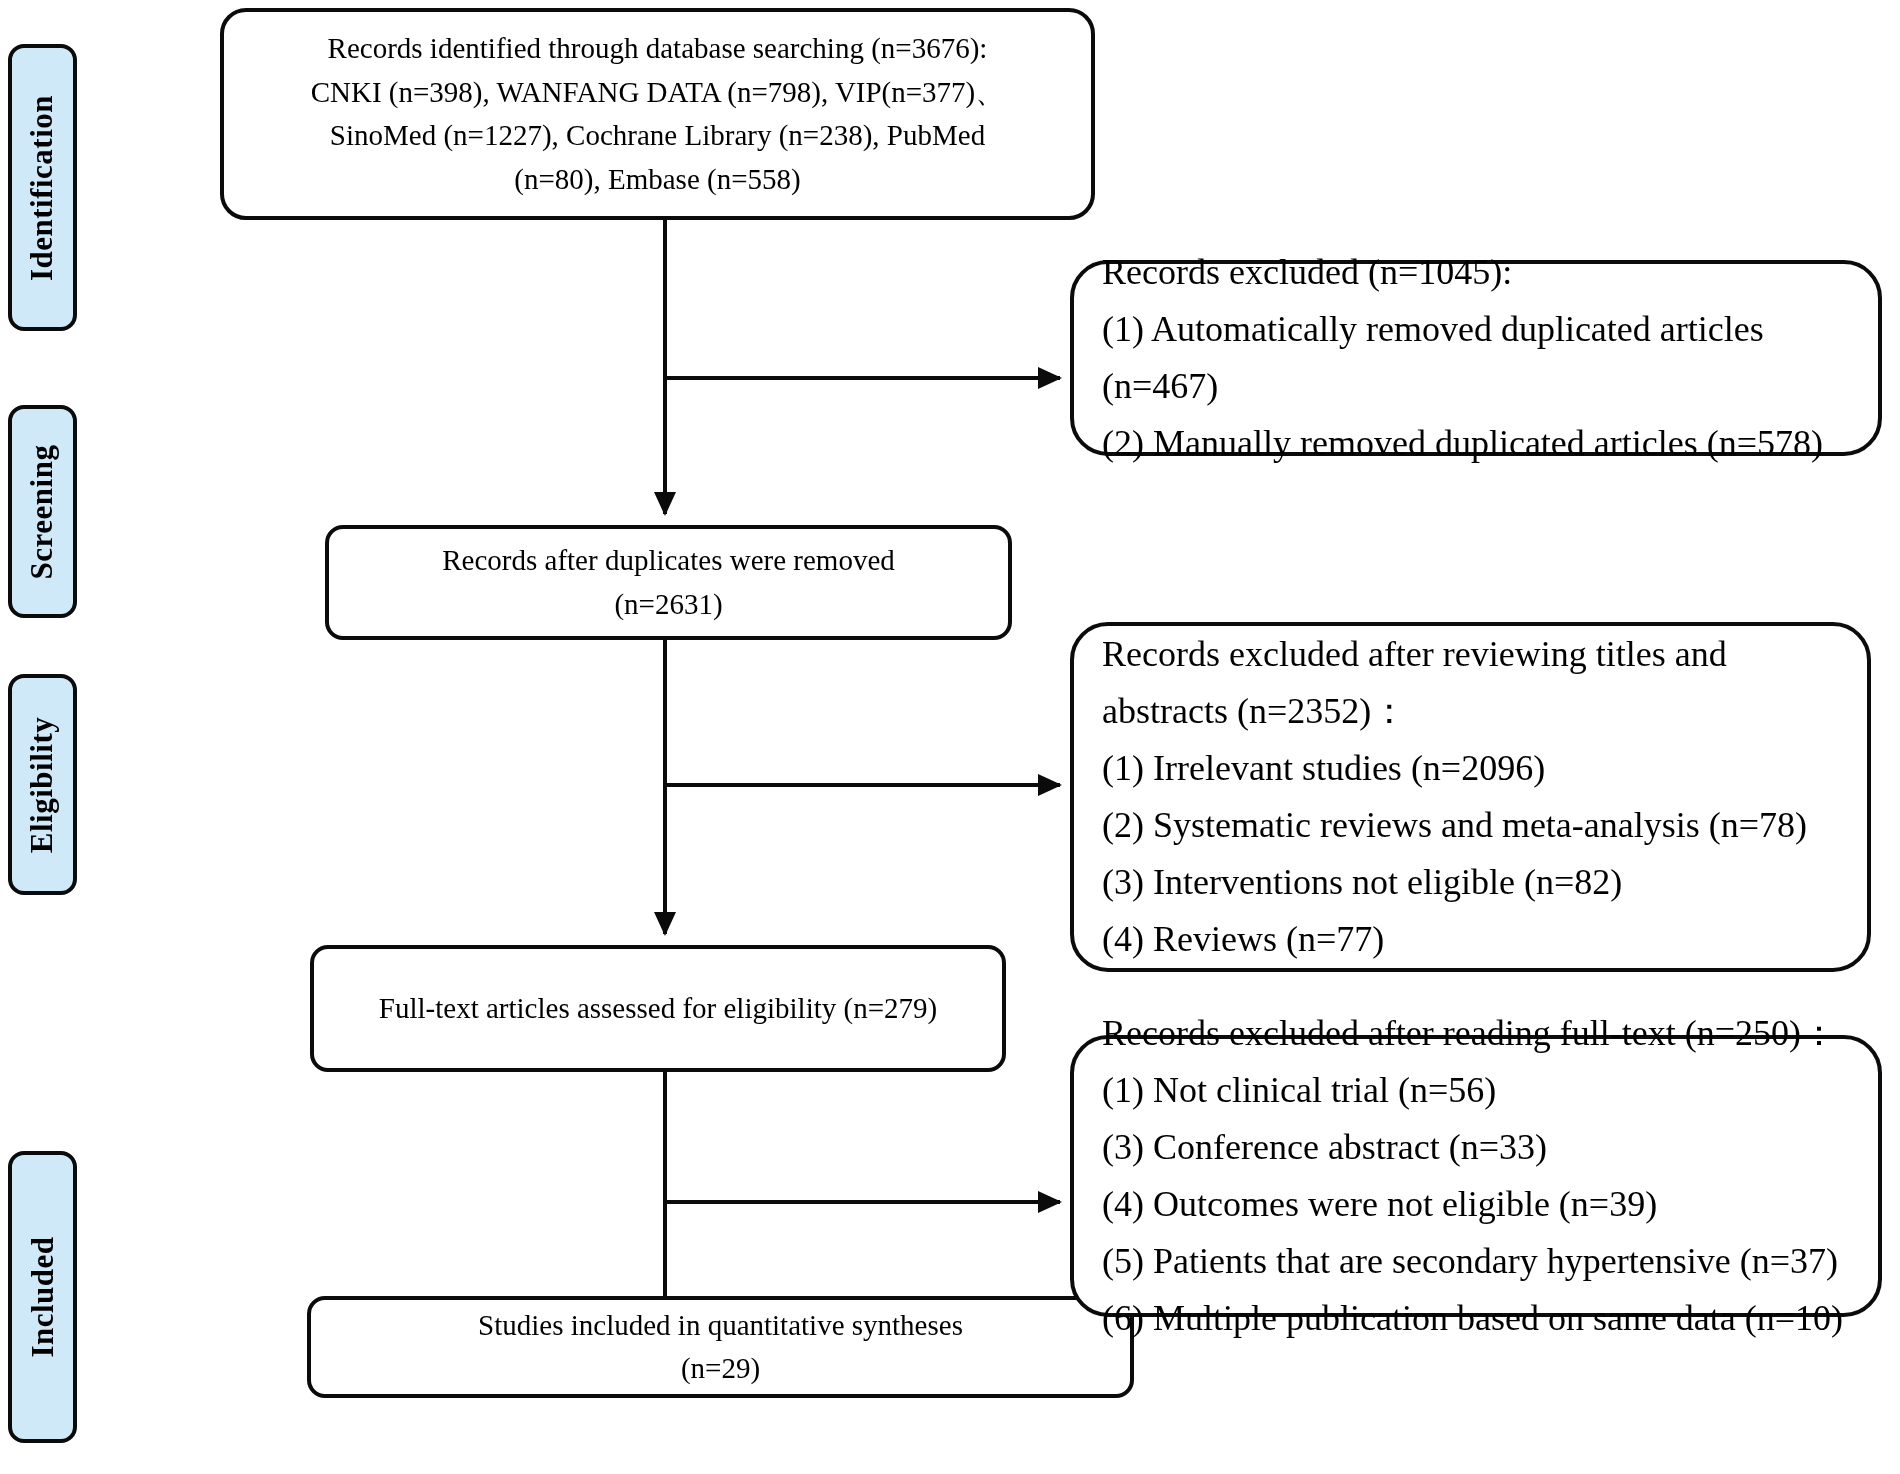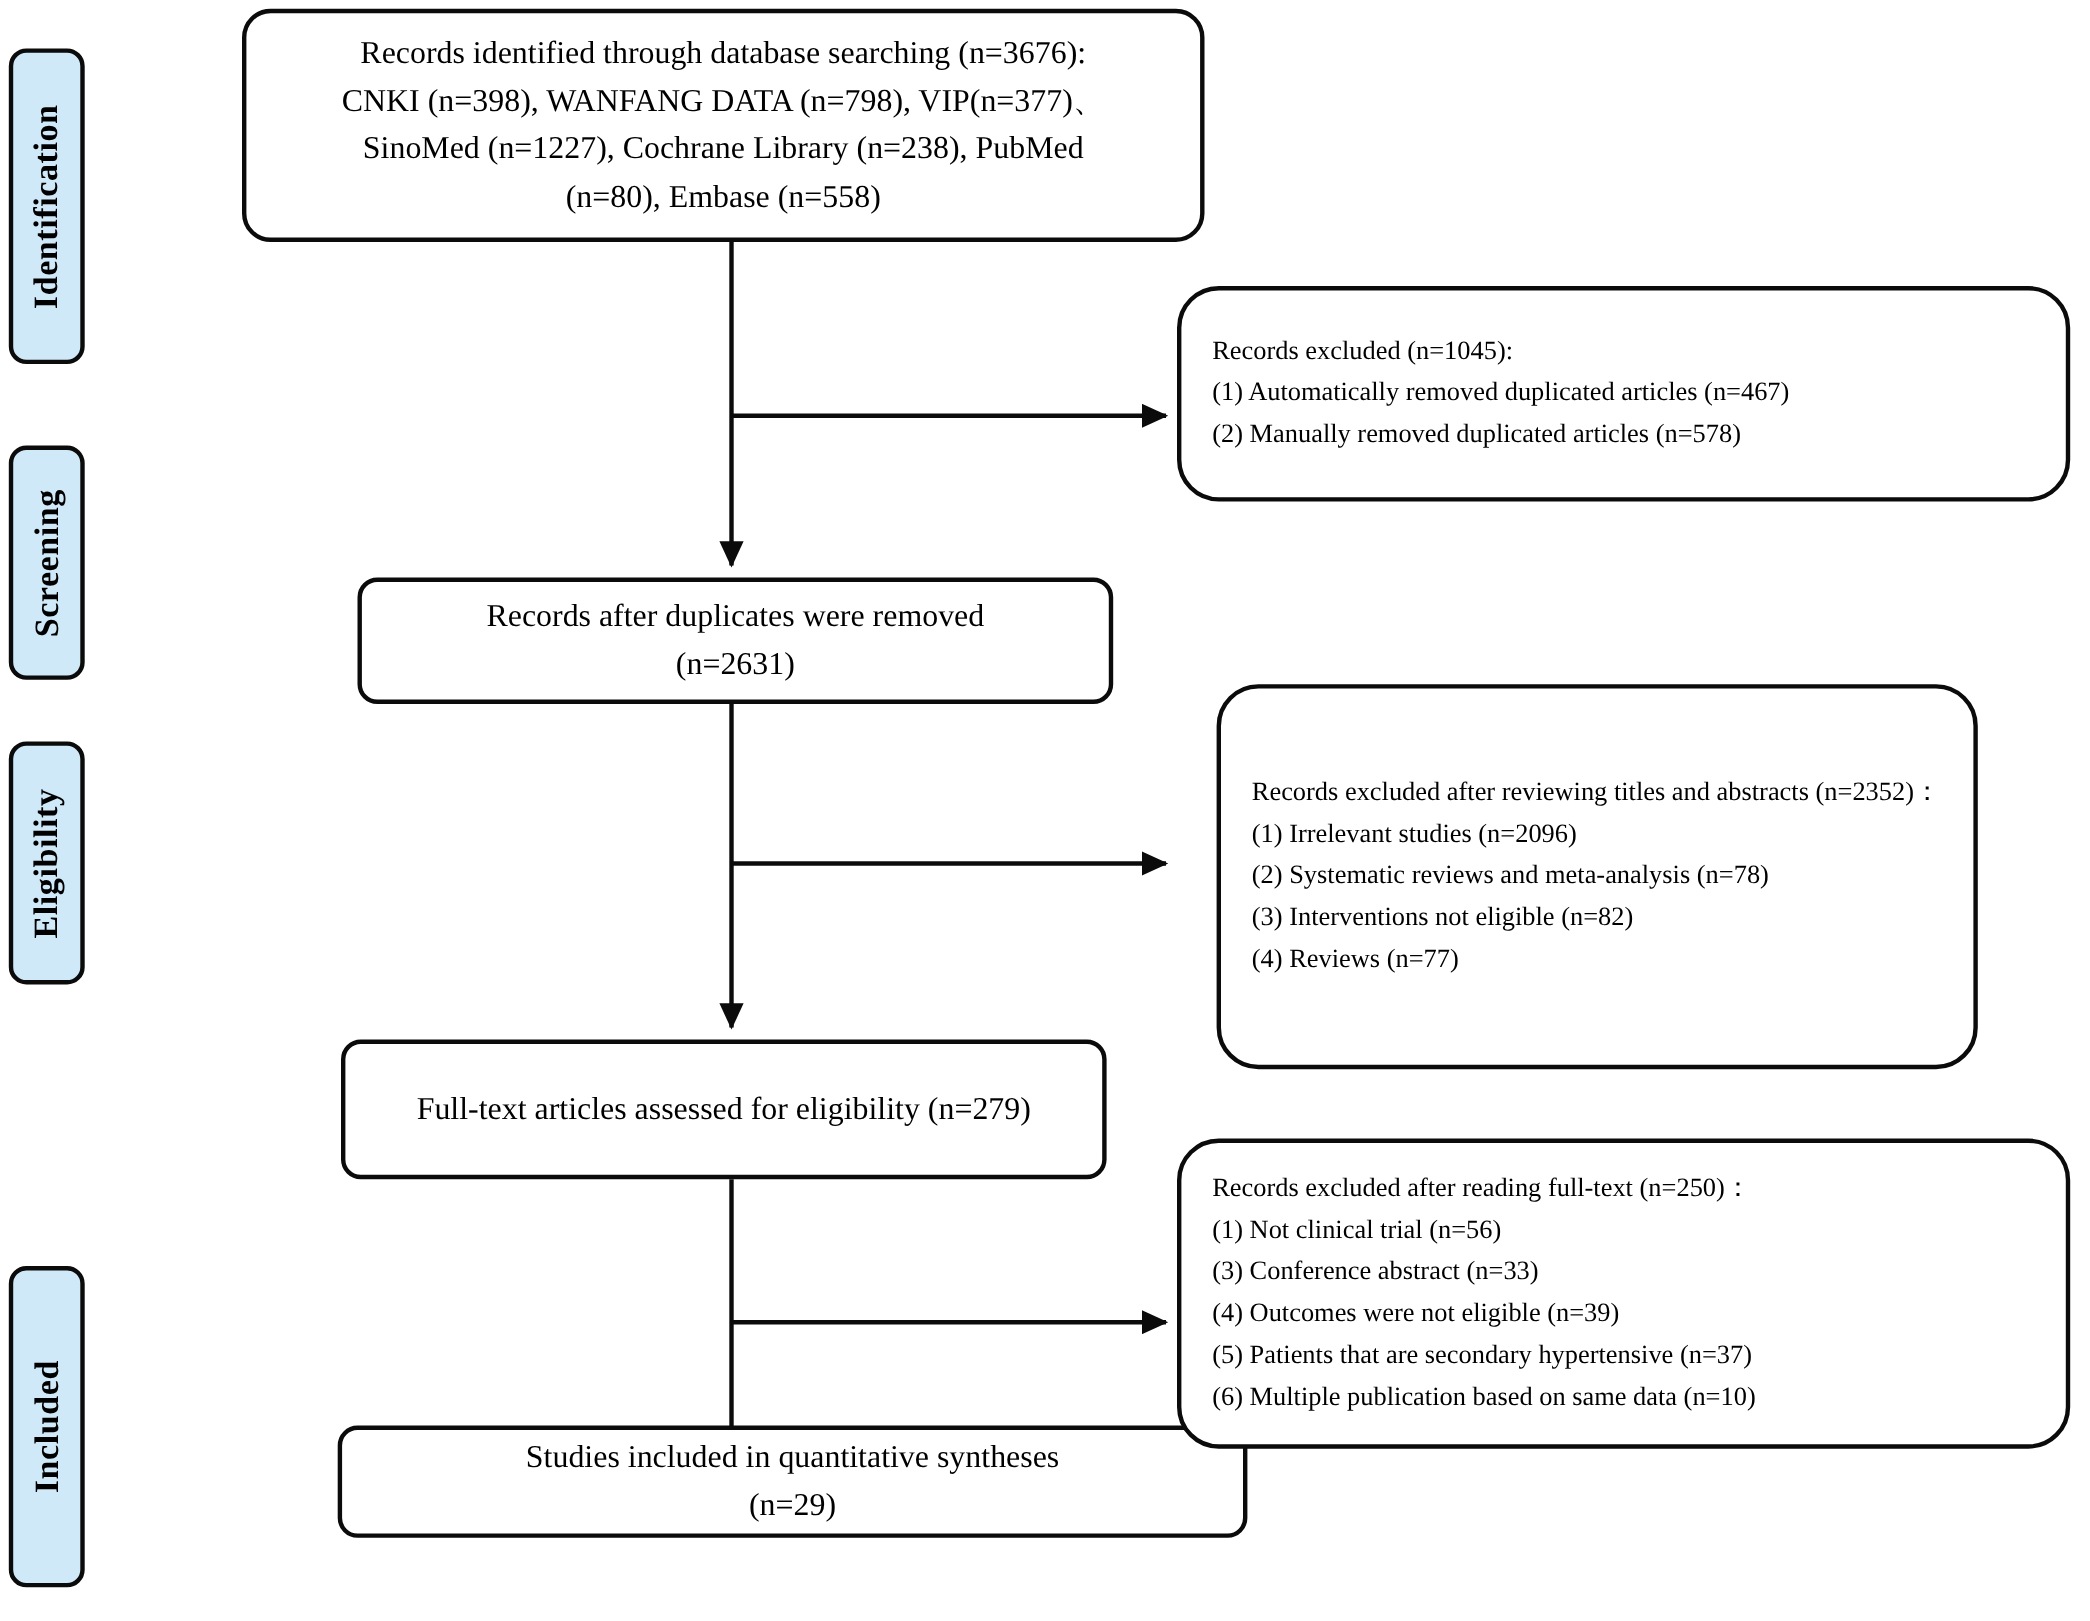--- a/index.html
+++ b/index.html
@@ -19,21 +19,21 @@
     position:absolute;background:#ffffff;border:4px solid #0b0b0b;box-sizing:border-box;
     display:flex;flex-direction:column;align-items:center;justify-content:center;
     text-align:right;border-radius:18px;padding:4px 10px;
   }
   .fbox .ln{font-size:29px;line-height:1.5;}
   .xbox{
     position:absolute;background:#ffffff;border:4px solid #0b0b0b;border-radius:38px;
     box-sizing:border-box;display:flex;flex-direction:column;justify-content:center;
     text-align:left;padding:12px 20px 12px 28px;
   }
-  .xbox .ln{font-size:24px;line-height:1.58;}
+  .xbox .ln{font-size:36px;line-height:1.58;}
 </style>
 </head>
 <body>
 
 <div class="canvas">
 
   <svg class="arrows" width="1900" height="1474" viewBox="0 0 1900 1474">
     <defs>
       <marker id="ah" markerUnits="userSpaceOnUse" markerWidth="26" markerHeight="22" refX="22" refY="11" orient="auto">
         <path d="M0,0 L24,11 L0,22 Z" fill="#0b0b0b"></path>
@@ -80,21 +80,21 @@
     <div class="ln">Studies included in quantitative syntheses</div>
     <div class="ln">(n=29)</div>
   </div>
 
   <div class="xbox" style="left:1070px;top:260px;width:812px;height:196px">
     <div class="ln">Records excluded (n=1045):</div>
     <div class="ln">(1) Automatically removed duplicated articles (n=467)</div>
     <div class="ln">(2) Manually removed duplicated articles (n=578)</div>
   </div>
 
-  <div class="xbox" style="left:1106px;top:622px;width:692px;height:350px">
+  <div class="xbox" style="left:1070px;top:622px;width:801px;height:350px">
     <div class="ln">Records excluded after reviewing titles and abstracts (n=2352)：</div>
     <div class="ln">(1) Irrelevant studies (n=2096)</div>
     <div class="ln">(2) Systematic reviews and meta-analysis (n=78)</div>
     <div class="ln">(3) Interventions not eligible (n=82)</div>
     <div class="ln">(4) Reviews (n=77)</div>
   </div>
 
   <div class="xbox" style="left:1070px;top:1035px;width:812px;height:282px">
     <div class="ln">Records excluded after reading full-text (n=250)：</div>
     <div class="ln">(1) Not clinical trial (n=56)</div>

